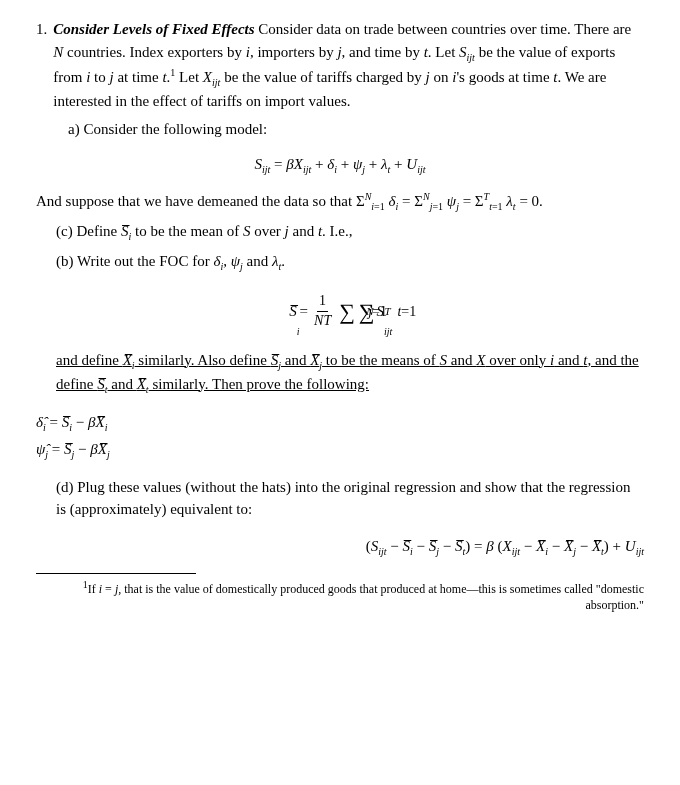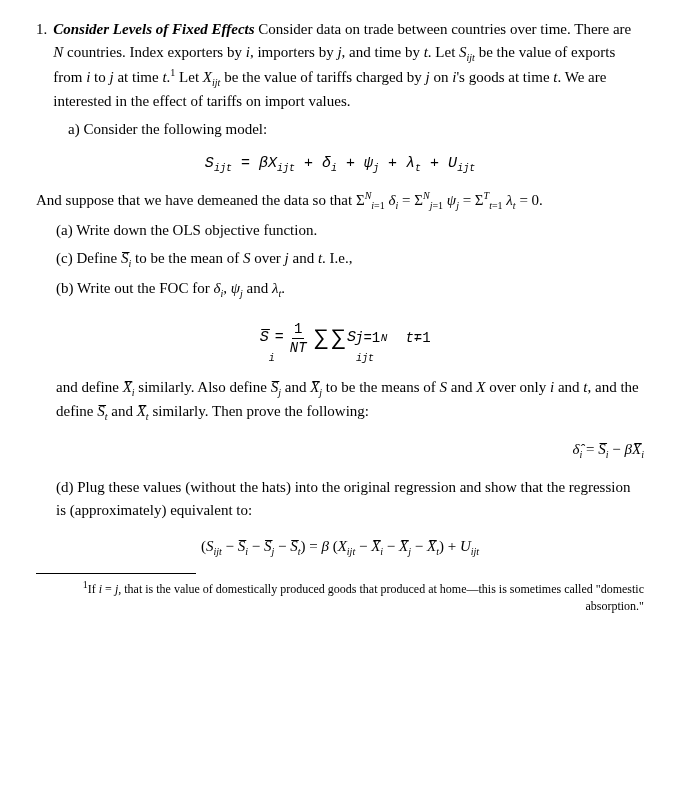--- a/index.html
+++ b/index.html
@@ -28,49 +28,48 @@
       line-height: 1.5;
     }
     .bold-italic { font-weight: bold; font-style: italic; }
     p { margin-bottom: 6px; }
     .indent { margin-left: 32px; }
     .subpart { margin-bottom: 4px; margin-left: 20px; }
     .math-block {
       text-align: center;
       margin: 12px 0;
       font-size: 15px;
-      font-family: Liberation Mono, monospace;
     }
     .fraction {
       display: inline-flex;
       flex-direction: column;
       align-items: center;
       vertical-align: middle;
       font-size: 14px;
       margin: 0 2px;
     }
     .fraction .numer {
       border-bottom: 1px solid #000;
       padding: 0 2px;
       line-height: 1.3;
     }
     .fraction .denom {
       padding: 0 2px;
       line-height: 1.3;
     }
     .equations-block {
-      text-align: right;
+      text-align: left;
       margin: 14px 0;
     }
     .eq-line {
       margin: 3px 0;
       font-size: 15px;
     }
     .final-eq {
-      text-align: center;
+      text-align: right;
       margin: 14px 0;
       font-size: 15px;
     }
     hr.footnote-rule {
       border: none;
       border-top: 1px solid #000;
       width: 160px;
       margin: 10px 0 4px 0;
     }
     .footnote {
@@ -98,23 +97,20 @@
 
   <div class="math-block">
     <em>S</em><sub><em>ijt</em></sub> = <em>β</em><em>X</em><sub><em>ijt</em></sub> + <em>δ</em><sub><em>i</em></sub> + <em>ψ</em><sub><em>j</em></sub> + <em>λ</em><sub><em>t</em></sub> + <em>U</em><sub><em>ijt</em></sub>
   </div>
 
   <p>
     And suppose that we have demeaned the data so that Σ<sup><em>N</em></sup><sub><em>i</em>=1</sub> <em>δ</em><sub><em>i</em></sub> = Σ<sup><em>N</em></sup><sub><em>j</em>=1</sub> <em>ψ</em><sub><em>j</em></sub> = Σ<sup><em>T</em></sup><sub><em>t</em>=1</sub> <em>λ</em><sub><em>t</em></sub> = 0.
   </p>
 
   <div class="subpart">
-    <p>(a) Write down the OLS objective function.</p>
-  </div>
-  <div class="subpart">
     <p>(c) Define <em>S̅</em><sub><em>i</em></sub> to be the mean of <em>S</em> over <em>j</em> and <em>t</em>. I.e.,</p>
   </div>
   <div class="subpart">
     <p>(b) Write out the FOC for <em>δ</em><sub><em>i</em></sub>, <em>ψ</em><sub><em>j</em></sub> and <em>λ</em><sub><em>t</em></sub>.</p>
   </div>
 
   <div class="math-block" style="display:flex; justify-content:center; align-items:center; margin: 10px 0;">
     <em>S̅</em><sub><em>i</em></sub> =
     <span class="fraction" style="margin: 0 4px;">
       <span class="numer">1</span>
@@ -125,27 +121,30 @@
     <em>S</em><sub><em>ijt</em></sub>
     &nbsp;
     <span style="font-size:14px; vertical-align:-18px; margin-left:-28px; display:inline-block;">
       <em>j</em>=1 &nbsp; <em>t</em>=1
     </span>
     <span style="font-size:11px; vertical-align:12px; margin-left:-50px; display:inline-block;">
       <em>N</em> &nbsp;&nbsp; <em>T</em>
     </span>
   </div>
 
-  <p class="indent" style="margin-left:20px;">
+  <p class="indent" style="margin-left:20px;text-decoration:underline;">
     and define <em>X̅</em><sub><em>i</em></sub> similarly. Also define <em>S̅</em><sub><em>j</em></sub> and <em>X̅</em><sub><em>j</em></sub> to be the means of <em>S</em> and <em>X</em> over only <em>i</em> and <em>t</em>, and the define <em>S̅</em><sub><em>t</em></sub> and <em>X̅</em><sub><em>t</em></sub> similarly. Then prove the following:
   </p>
 
   <div class="equations-block">
     <div class="eq-line">
       <em>δ̂</em><sub><em>i</em></sub> = <em>S̅</em><sub><em>i</em></sub> − <em>β</em><em>X̅</em><sub><em>i</em></sub>
+    </div>
+    <div class="eq-line">
+      <em>ψ̂</em><sub><em>j</em></sub> = <em>S̅</em><sub><em>j</em></sub> − <em>β</em><em>X̅</em><sub><em>j</em></sub>
     </div>
   </div>
 
   <div class="subpart">
     <p>(d) Plug these values (without the hats) into the original regression and show that the regression is (approximately) equivalent to:</p>
   </div>
 
   <div class="final-eq">
     (<em>S</em><sub><em>ijt</em></sub> − <em>S̅</em><sub><em>i</em></sub> − <em>S̅</em><sub><em>j</em></sub> − <em>S̅</em><sub><em>t</em></sub>) = <em>β</em> (<em>X</em><sub><em>ijt</em></sub> − <em>X̅</em><sub><em>i</em></sub> − <em>X̅</em><sub><em>j</em></sub> − <em>X̅</em><sub><em>t</em></sub>) + <em>U</em><sub><em>ijt</em></sub>
   </div>

